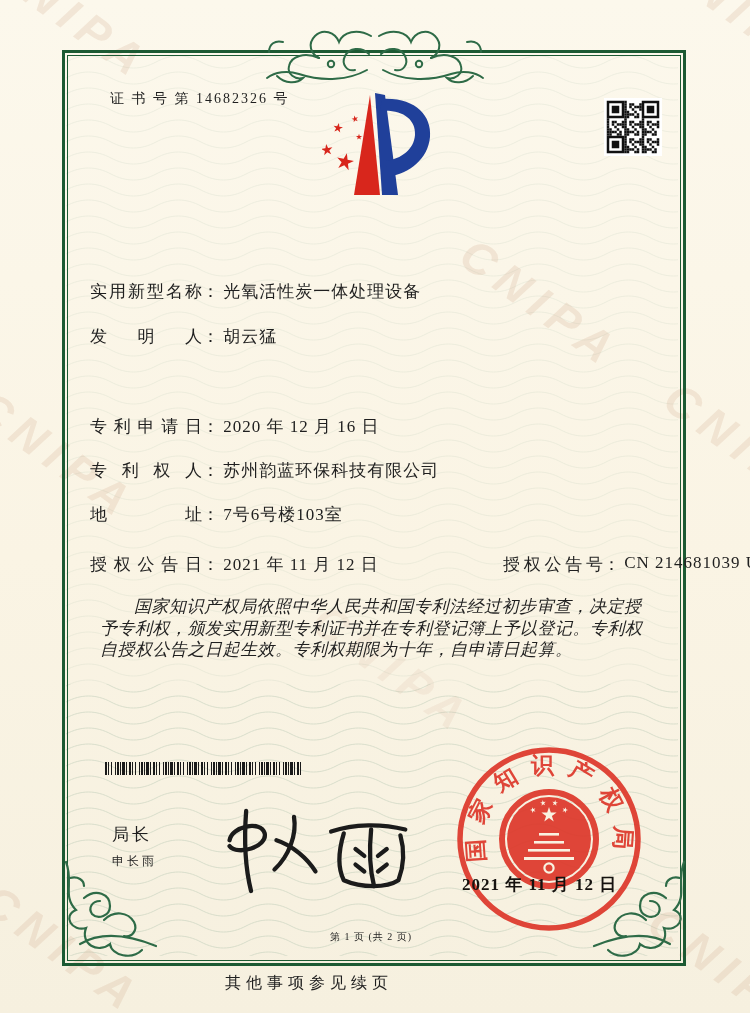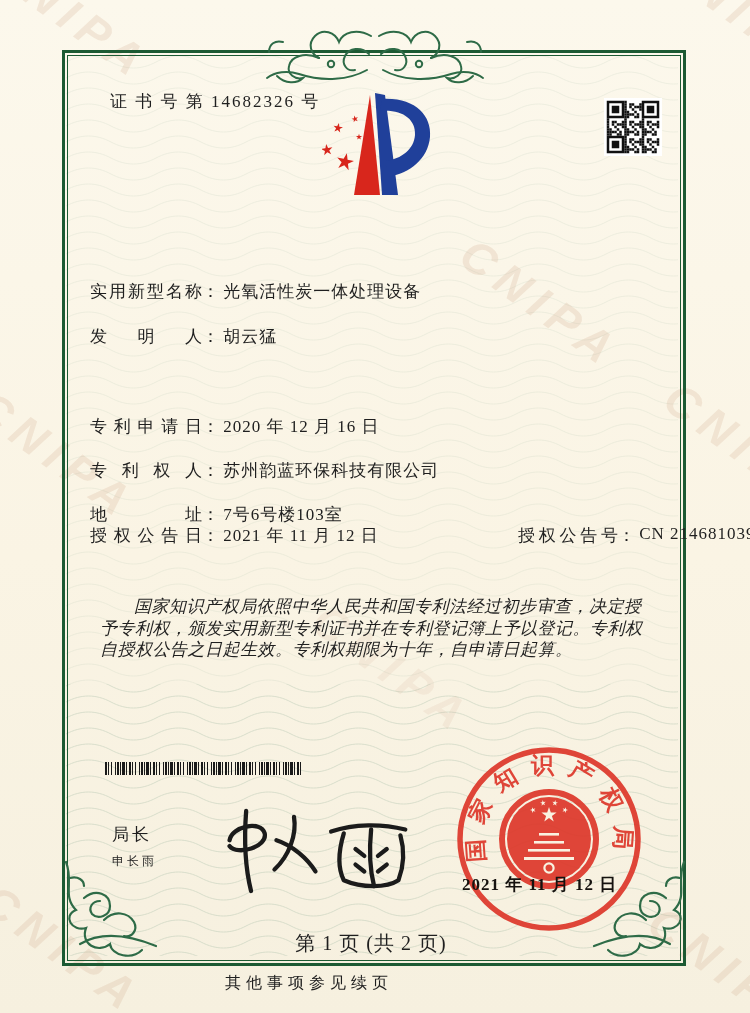--- a/index.html
+++ b/index.html
@@ -13,51 +13,51 @@
     border:3px solid #1c5a33;}
   .frame-inner{position:absolute;inset:2px;border:1px solid #1c5a33;}
   
   .waves{position:absolute;left:66px;top:54px;pointer-events:none;}
   
   .wm{position:absolute;font-family:"Liberation Sans","DejaVu Sans",sans-serif;
     font-weight:bold;font-style:italic;font-size:46px;letter-spacing:9px;
     color:rgba(205,160,132,0.20);transform:rotate(36deg);white-space:nowrap;}
   .wm.faint{color:rgba(205,160,132,0.12);}
   
-  .certno{position:absolute;left:110px;top:90px;font-size:17px;letter-spacing:2px;}
+  .certno{position:absolute;left:110px;top:90px;font-size:14px;letter-spacing:2px;}
   .qr{position:absolute;left:604px;top:98px;}
   .logo{position:absolute;left:322px;top:92px;}
   .title{position:absolute;left:62px;top:197px;width:618px;text-align:center;
     font-size:35px;font-weight:bold;letter-spacing:8px;}
   
   .row{position:absolute;left:90px;font-size:17px;white-space:nowrap;}
   .lbl{display:inline-block;width:112px;text-align:justify;text-align-last:justify;
     vertical-align:top;}
-  .lbl.small{width:100px;margin-left:15px;}
+  .lbl.small{width:100px;}
   .colon{display:inline-block;vertical-align:top;}
   .val{display:inline-block;vertical-align:top;letter-spacing:1px;}
   .val .vline{display:block;white-space:normal;}
   .grp2{position:absolute;left:413px;top:0;}
   
   .paras{position:absolute;left:88px;top:584px;width:576px;}
   .paras p{margin:12px;font-size:17px;line-height:21.5px;text-indent:2em;
     letter-spacing:0.5px;font-style:italic;}
   
   .barcode{position:absolute;left:105px;top:762px;}
   
   .sig-role{position:absolute;left:112px;top:823px;font-size:17px;letter-spacing:3px;}
   .sig-name{position:absolute;left:112px;top:853px;font-size:12px;letter-spacing:3px;}
   .sig-hand{position:absolute;left:212px;top:804px;}
   
   .seal{position:absolute;left:454px;top:744px;}
   .seal-date{position:absolute;left:462px;top:873px;width:190px;font-size:17px;
     font-weight:600;letter-spacing:1px;color:#15120f;}
   
   .pageinfo{position:absolute;left:62px;top:930px;width:618px;text-align:center;
-    font-size:20px;letter-spacing:1px;}
+    font-size:10px;letter-spacing:1px;}
   .contnote{position:absolute;left:0;top:973px;width:618px;text-align:center;
     font-size:16px;letter-spacing:5px;}
   .orn{position:absolute;pointer-events:none;}
 </style>
 </head>
 <body>
 
 <div class="page">
 
   <svg width="0" height="0" style="position:absolute">
@@ -308,21 +308,21 @@
   <div class="row" style="top:459px">
     <span class="lbl">专利权人</span><span class="colon">：</span>
     <span class="val">苏州韵蓝环保科技有限公司</span>
   </div>
   <div class="row" style="top:503px">
     <span class="lbl">地址</span><span class="colon">：</span>
     <span class="val" style="width:440px;white-space:normal">
       <span class="vline">7号6号楼103室</span>
     </span>
   </div>
-  <div class="row" style="top:524px;width:596px">
+  <div class="row" style="top:553px;width:596px">
     <span class="lbl">授权公告日</span><span class="colon">：</span>
     <span class="val">2021 年 11 月 12 日</span>
     <span class="grp2">
       <span class="lbl small">授权公告号</span><span class="colon">：</span>
       <span class="val">CN 214681039 U</span>
     </span>
   </div>
 
   <div class="paras">
     <p>国家知识产权局依照中华人民共和国专利法经过初步审查，决定授予专利权，颁发实用新型专利证书并在专利登记簿上予以登记。专利权自授权公告之日起生效。专利权期限为十年，自申请日起算。</p>

